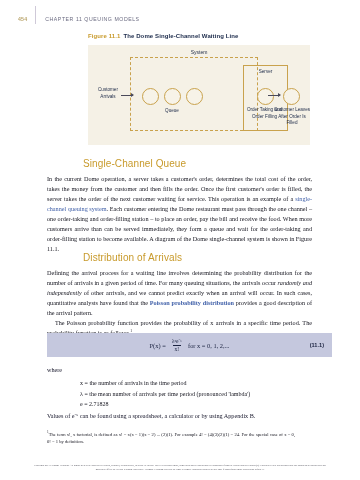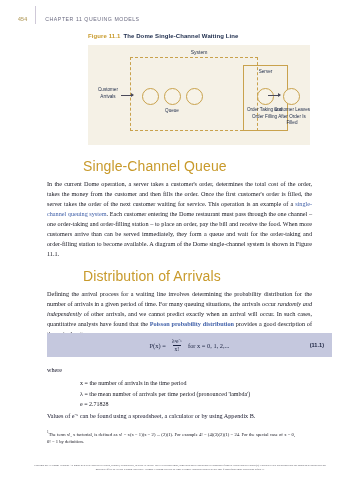--- a/index.html
+++ b/index.html
@@ -156,41 +156,41 @@
   .arrow-out { top: 50px; left: 180px; width: 12px; }
 
   
   .col {
     position: absolute;
     left: 47px;
     width: 265px;
   }
   h2.sec {
     font-family: "Liberation Sans", sans-serif;
-    font-size: 14px;
+    font-size: 10px;
     font-weight: normal;
     color: #c89a2b;
     margin: 0 0 5px 0;
     letter-spacing: .1px;
     padding-left: 36px;
   }
   p.body {
     margin: 0;
     font-size: 6.2px;
     line-height: 1.62;
     text-align: justify;
     color: #15151f;
   }
   p.body + p.body { text-indent: 8px; }
   .hl { color: #3f5fa8; }
   .hl-b { color: #3f5fa8; font-weight: bold; }
   em { font-style: italic; }
 
   #single-channel-queue { top: 158px; }
-  #distribution-of-arrivals { top: 252px; margin-top: 16px; }
+  #distribution-of-arrivals { top: 252px; }
 
   
   .eq-band {
     position: absolute;
     top: 333px;
     left: 47px;
     width: 285px;
     height: 24px;
     background: #c5c8de;
   }

